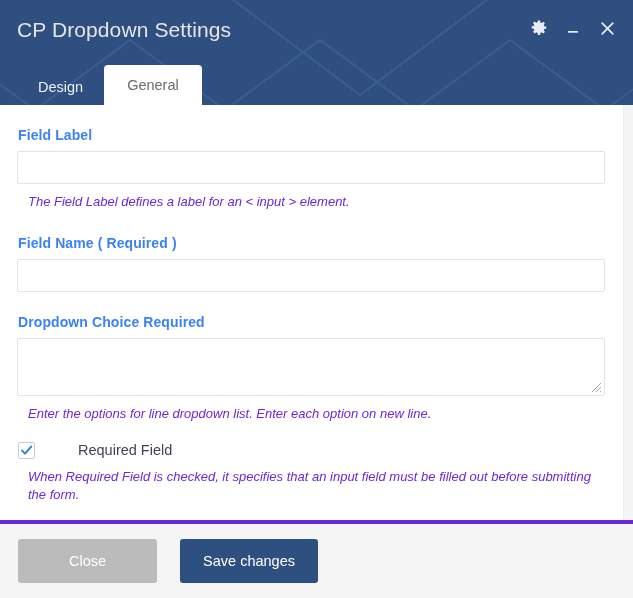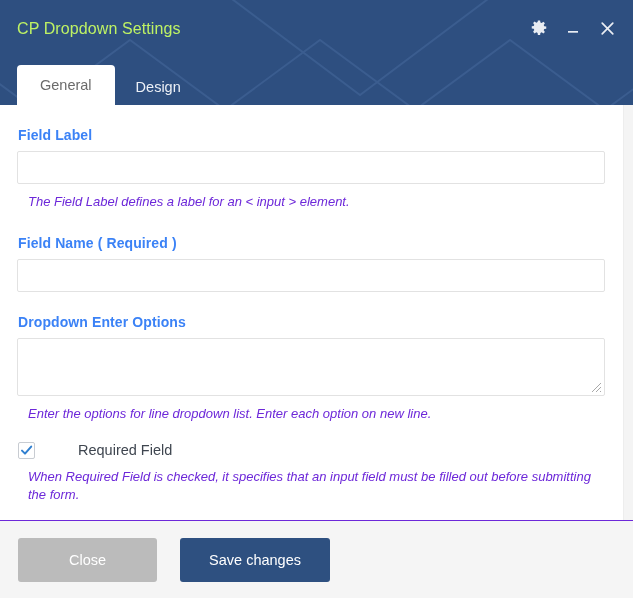--- a/index.html
+++ b/index.html
@@ -38,22 +38,22 @@
   .title-bar {
     position: relative;
     height: 56px;
     display: flex;
     align-items: center;
     justify-content: space-between;
     padding: 0 16px 0 17px;
     box-sizing: border-box;
   }
   .window-title {
-    color: #bef264;
-    font-size: 16px;
+    color: #e5e5e5;
+    font-size: 21px;
     letter-spacing: .1px;
     line-height: 1;
     padding-top: 2px;
   }
   .win-controls {
     display: flex;
     align-items: center;
     gap: 14px;
   }
   .win-btn {
@@ -196,41 +196,41 @@
     line-height: 1;
     cursor: pointer;
     margin-left: 35px;
   }
 
   
   .footer {
     flex: 0 0 auto;
     height: 78px;
     background: #f5f5f5;
-    border-top: 1px solid #6d28d9;
+    border-top: 4px solid #6d28d9;
     box-sizing: border-box;
     display: flex;
     align-items: center;
     padding-left: 18px;
     gap: 23px;
   }
   .btn {
     border: none;
     border-radius: 3px;
     font-family: "Liberation Sans", sans-serif;
     font-size: 14.5px;
     color: #ffffff;
     cursor: pointer;
     height: 44px;
     line-height: 44px;
     padding: 0;
     text-align: center;
   }
   .btn-close { background: #bbbbbb; width: 139px; }
-  .btn-save  { background: #2e5080; width: 150px; }
+  .btn-save  { background: #2e5080; width: 138px; }
 </style>
 </head>
 <body>
 
 <div class="window">
 
   <div class="header">
 
     <div class="header-pattern">
       <svg width="633" height="105" viewBox="0 0 633 105" xmlns="http://www.w3.org/2000/svg">
@@ -262,22 +262,22 @@
         <div class="win-btn">
           <svg width="17" height="17" viewBox="0 0 17 17" xmlns="http://www.w3.org/2000/svg">
             <path d="M3.2 3.2 L13.8 13.8 M13.8 3.2 L3.2 13.8" stroke="#e9edf3" stroke-width="1.7" stroke-linecap="round"></path>
           </svg>
         </div>
 
       </div>
     </div>
 
     <div class="tabs">
+      <div class="tab">Design</div>
       <div class="tab active">General</div>
-      <div class="tab">Design</div>
     </div>
 
   </div>
 
   <div class="content">
     <div class="content-inner">
 
       <div class="field-group">
         <div class="field-label">Field Label</div>
         <input class="text-input" type="text" value="" style="">
@@ -287,21 +287,21 @@
       <div class="gap-24"></div>
 
       <div class="field-group">
         <div class="field-label">Field Name ( Required )</div>
         <input class="text-input" type="text" value="" style="">
       </div>
 
       <div class="gap-22"></div>
 
       <div class="field-group">
-        <div class="field-label">Dropdown Enter Options</div>
+        <div class="field-label">Dropdown Choice Required</div>
         <div class="textarea-wrap">
           <textarea class="text-area" placeholder="" style=""></textarea>
           <svg class="resize-grip" viewBox="0 0 11 11" xmlns="http://www.w3.org/2000/svg">
             <g stroke="#a9a9a9" stroke-width="1">
               <path d="M10 1 L1 10"></path>
               <path d="M10 5 L5 10"></path>
               <path d="M10 9 L9 10"></path>
             </g>
           </svg>
         </div>

